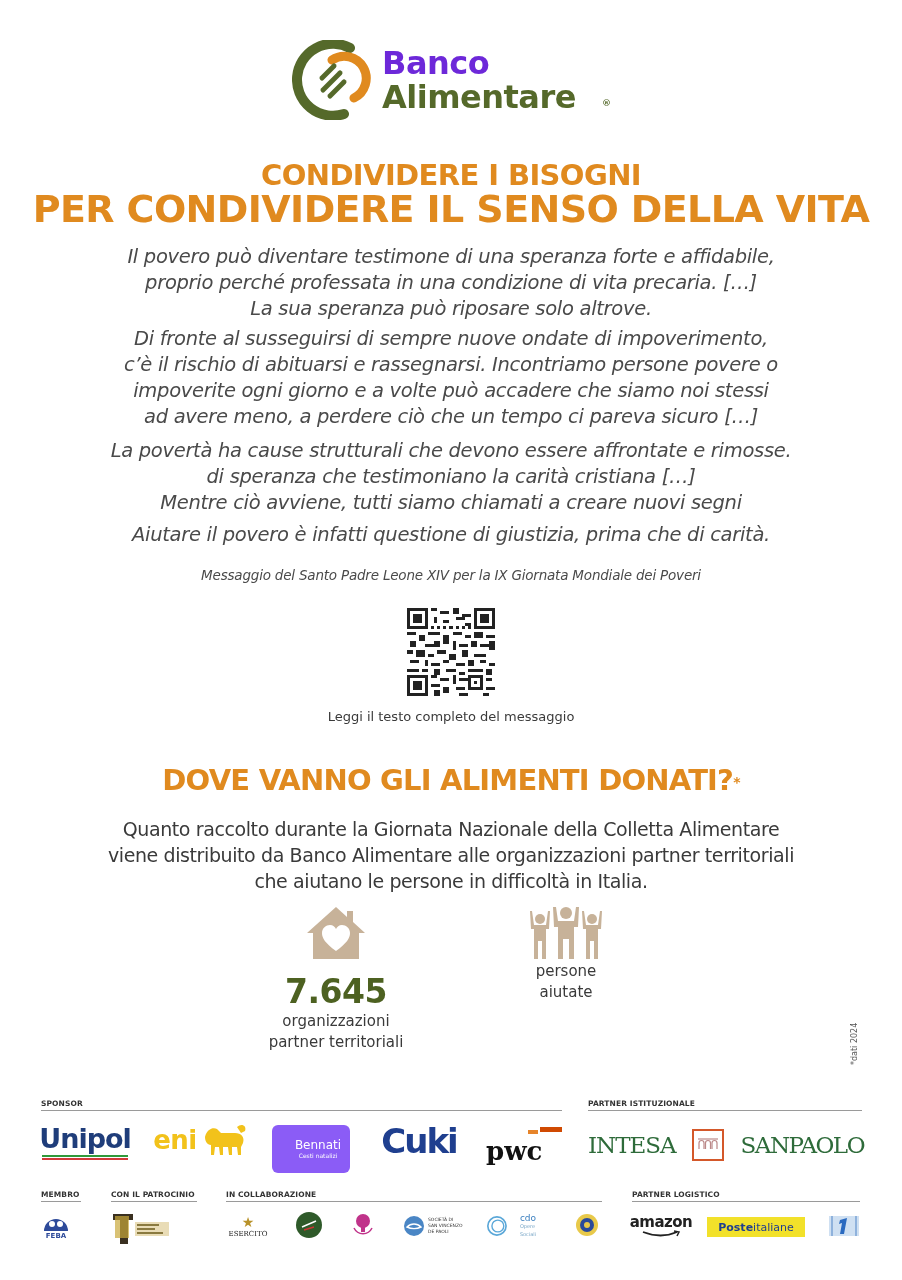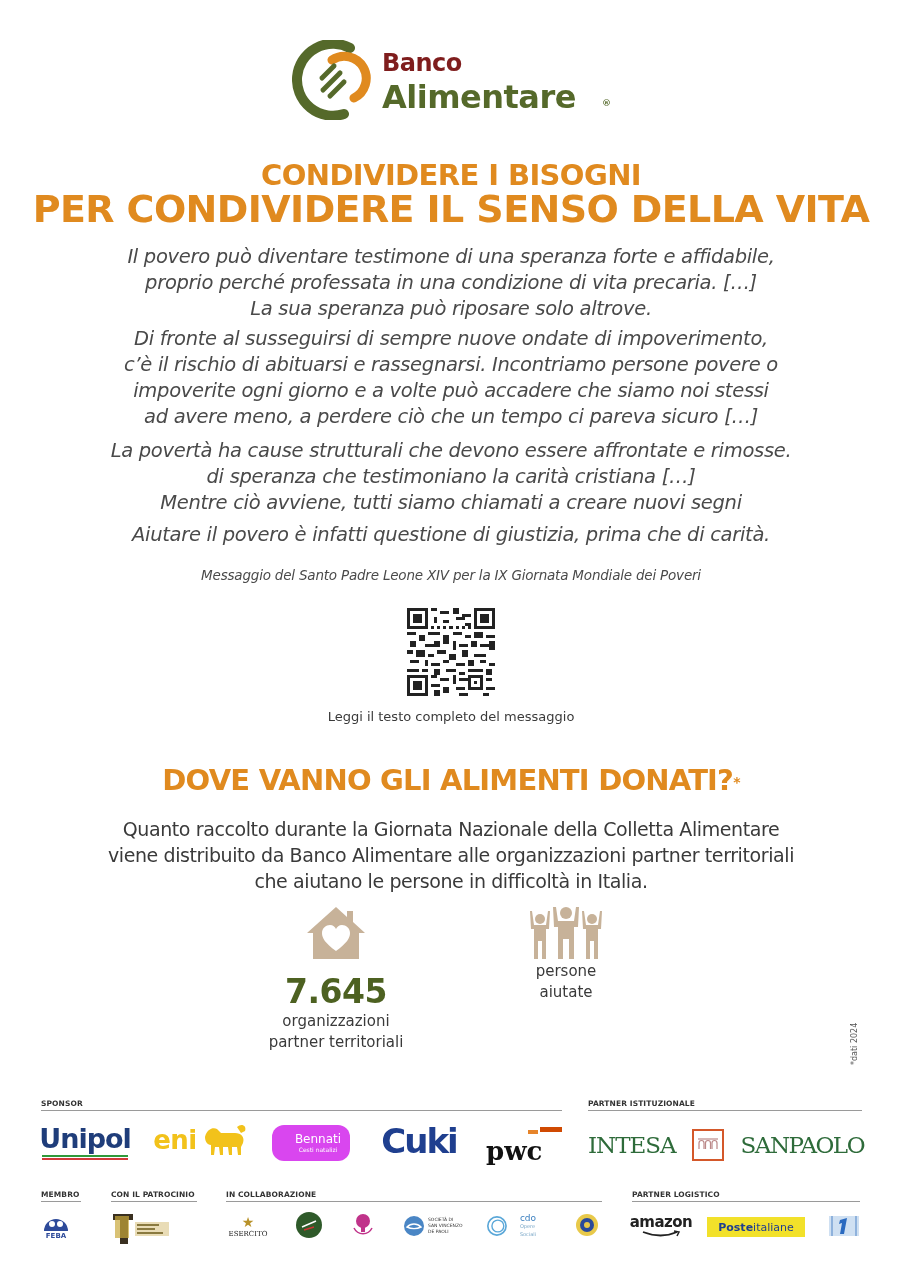--- a/index.html
+++ b/index.html
@@ -5,21 +5,21 @@
     * { margin: 0; padding: 0; box-sizing: border-box; }
     html, body { width: 902px; height: 1280px; background: #ffffff; overflow: hidden; }
     body { position: relative; font-family: "Liberation Sans", "DejaVu Sans", sans-serif; color: #3a3a3a; }
 
     .abs { position: absolute; }
 
     
     #logo { left: 292px; top: 40px; width: 330px; height: 80px; }
     #logo-mark { position: absolute; left: 0; top: 0; width: 80px; height: 80px; }
     #logo-text { position: absolute; left: 90px; top: 6px; font-family: "DejaVu Sans", sans-serif; font-weight: bold; line-height: 34px; }
-    #logo-text .l1 { color: #7f1d1d; font-size: 24px; letter-spacing: -0.5px; display:block; }
+    #logo-text .l1 { color: #6d28d9; font-size: 32px; letter-spacing: -0.5px; display:block; }
     #logo-text .l2 { color: #55692a; font-size: 32px; letter-spacing: -0.5px; display:block; }
     #logo-text .reg { position: absolute; left: 220px; top: 40px; font-size: 9px; color: #55692a; }
 
     
     .headline { left: 0; width: 902px; text-align: center; color: #e08a1f; font-family: "DejaVu Sans", sans-serif; font-weight: bold; letter-spacing: -0.6px; }
     #h1a { top: 158px; font-size: 29px; line-height: 34px; }
     #h1b { top: 192px; font-size: 38px; line-height: 34px; }
 
     .quote { left: 0; width: 902px; text-align: center; font-family: "DejaVu Sans", sans-serif; font-style: italic; color: #4a4a4a; font-size: 19.5px; line-height: 26px; letter-spacing: -0.3px; }
     .quote div { white-space: nowrap; }
@@ -235,21 +235,21 @@
 <div class="logo-box" style="left:150px; top:1120px; width:100px; height:40px;">
   <span style="font-family:'DejaVu Sans',sans-serif; font-weight:bold; font-size:26px; color:#f2c21b; letter-spacing:-0.5px;">eni</span>
   <svg width="46" height="34" viewBox="0 0 46 34" style="margin-left:4px;">
     <g fill="#f2c21b">
       <path d="M4 14 C6 6 12 4 16 6 L20 10 L34 10 C40 10 44 14 42 20 L40 24 L40 32 L37 32 L36 24 L31 24 L31 32 L28 32 L27 24 L22 24 L22 32 L19 32 L18 24 L14 24 L13 32 L10 32 L10 22 C6 22 4 18 4 14 Z"></path>
       <path d="M36 4 C40 0 46 2 44 8 L40 10 Z"></path>
     </g>
   </svg>
 </div>
 
-<div class="logo-box" style="left:272px; top:1125px; width:78px; height:36px; background:#d946ef; border-radius:12px; flex-direction:column;">
+<div class="logo-box" style="left:272px; top:1125px; width:78px; height:48px; background:#8b5cf6; border-radius:6px; flex-direction:column;">
   <span style="font-family:'DejaVu Sans',sans-serif; font-size:12px; color:#fff; line-height:13px; padding-left:14px;">Bennati</span>
   <span style="font-family:'DejaVu Sans',sans-serif; font-size:6px; color:#fff; line-height:8px; padding-left:14px;">Cesti natalizi</span>
 </div>
 
 <div class="logo-box" style="left:372px; top:1120px; width:94px; height:42px;">
   <span style="font-family:'DejaVu Sans',sans-serif; font-weight:bold; font-size:34px; color:#1f3f8f; letter-spacing:-2px;">Cuki</span>
 </div>
 
 <div class="logo-box" style="left:484px; top:1124px; width:80px; height:42px;">
   <svg width="80" height="42" viewBox="0 0 80 42">

